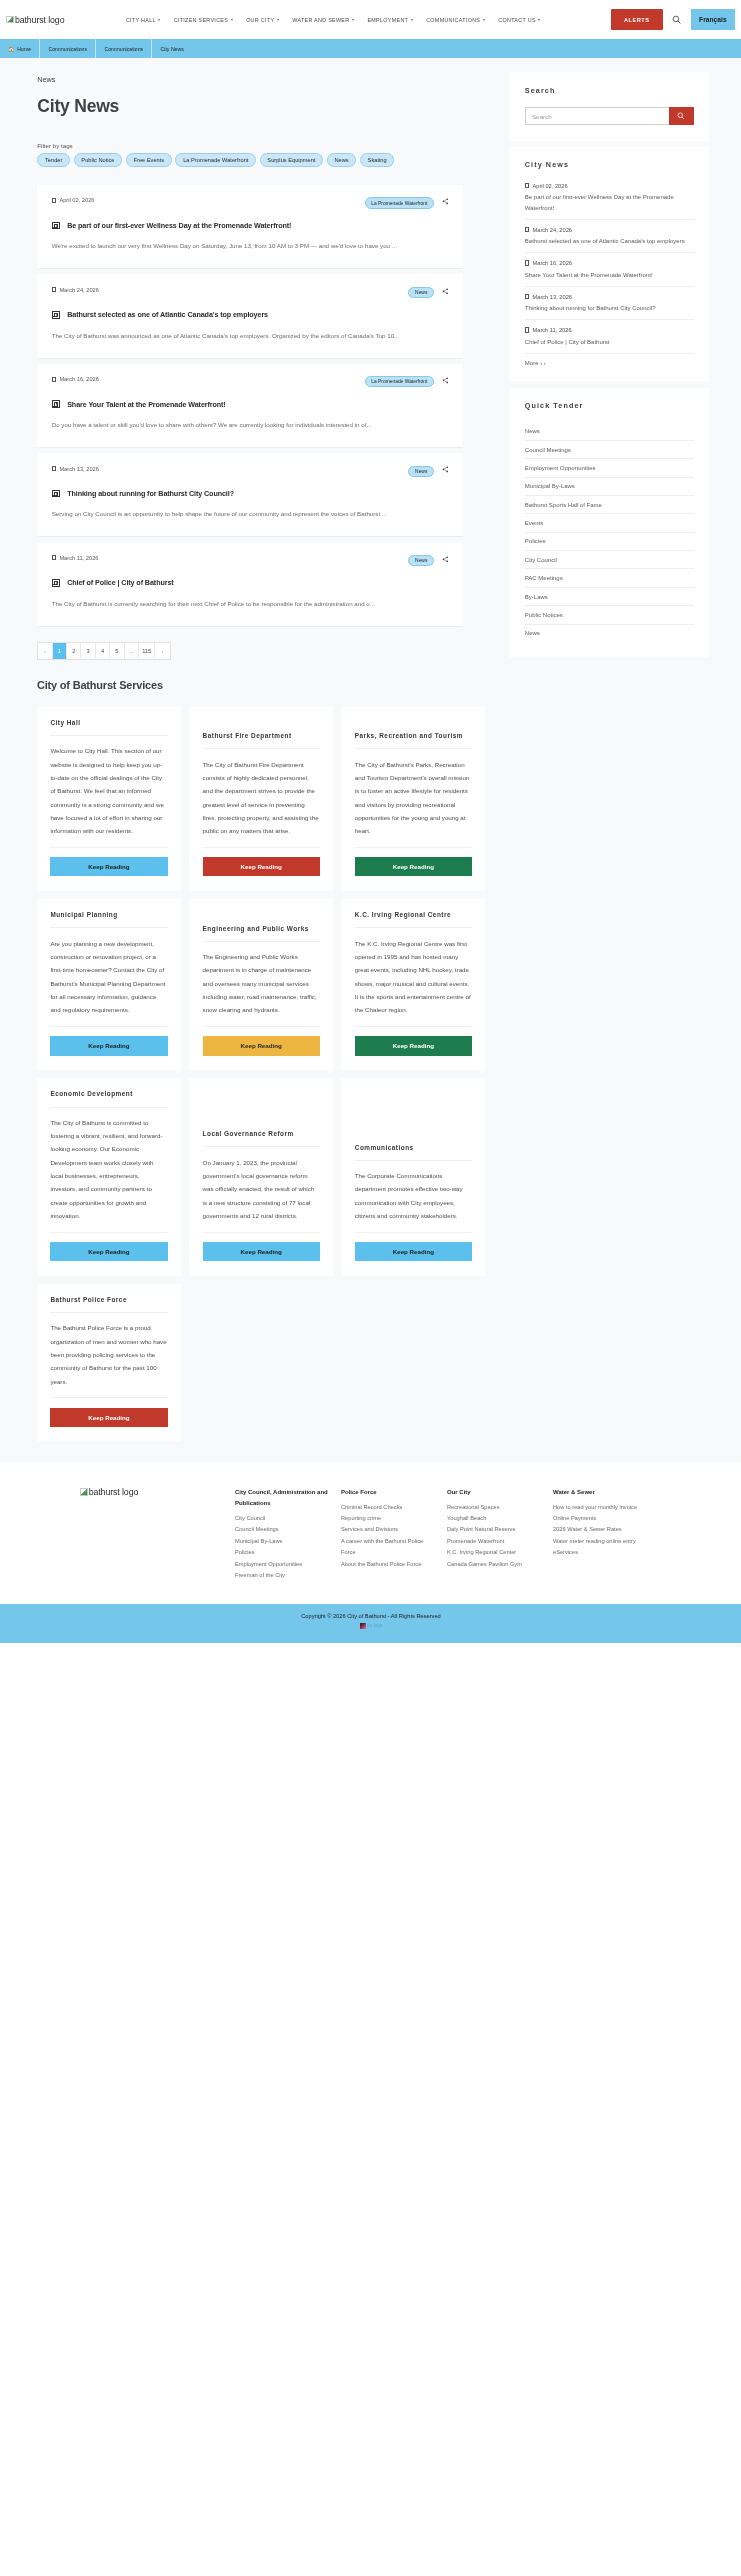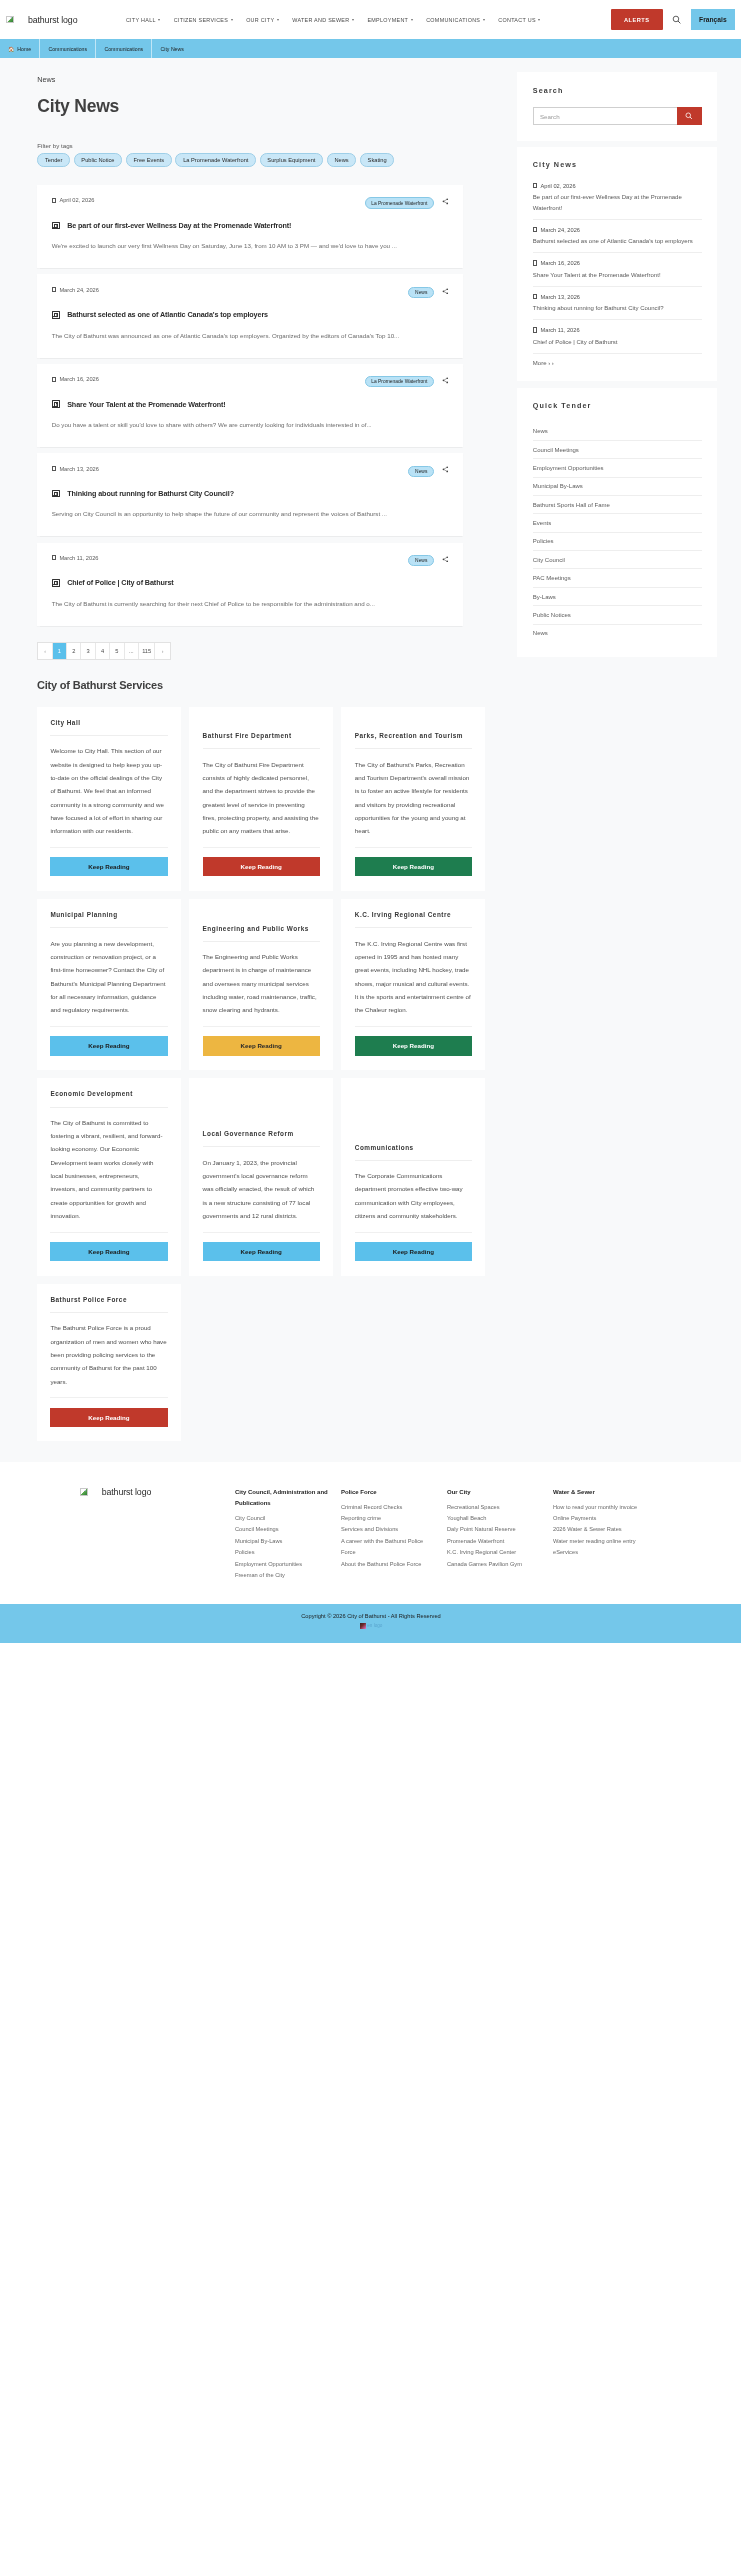--- a/index.html
+++ b/index.html
@@ -13,21 +13,21 @@
 
   
   .topbar {
     height: 39px;
     background: #ffffff;
     display: flex;
     align-items: center;
     padding: 0 0 0 6.2px;
     position: relative;
   }
-  .logo-wrap { display: flex; align-items: center; gap: 14px; width: 113px; }
+  .logo-wrap { display: flex; align-items: center; gap: 1px; width: 113px; }
   .broken-img {
     width: 7.7px; height: 7.7px;
     border: 0.5px solid #c8c8c8;
     background: linear-gradient(135deg,#ffffff 0%,#ffffff 45%,#5aa84f 50%,#2e7d32 100%);
     position: relative; flex: none;
   }
   .broken-img::after {
     content:""; position:absolute; top:0.5px; right:0.5px; width:2.1px; height:2.1px;
     background:#9aa7c7; clip-path: polygon(100% 0,0 0,100% 100%);
   }
@@ -94,21 +94,21 @@
     white-space: nowrap;
   }
   .crumb.last { border-right: none; }
   .home-ico { font-size: 5.2px; }
 
   
   .page {
     background: #f8f9fa;
     padding: 14.4px 0 0 0;
     display: flex;
-    gap: 9px;
+    gap: 1px;
     align-items: flex-start;
     padding-left: 10.3px;
     padding-right: 10.3px;
   }
   .left-col { width: 498px; }
   .right-col { width: 200px; }
 
   .eyebrow { font-size: 7.2px; color: #3a3a3a; margin: 3.1px 0 0 27px; }
   .pagetitle {
     font-size: 17.5px;

